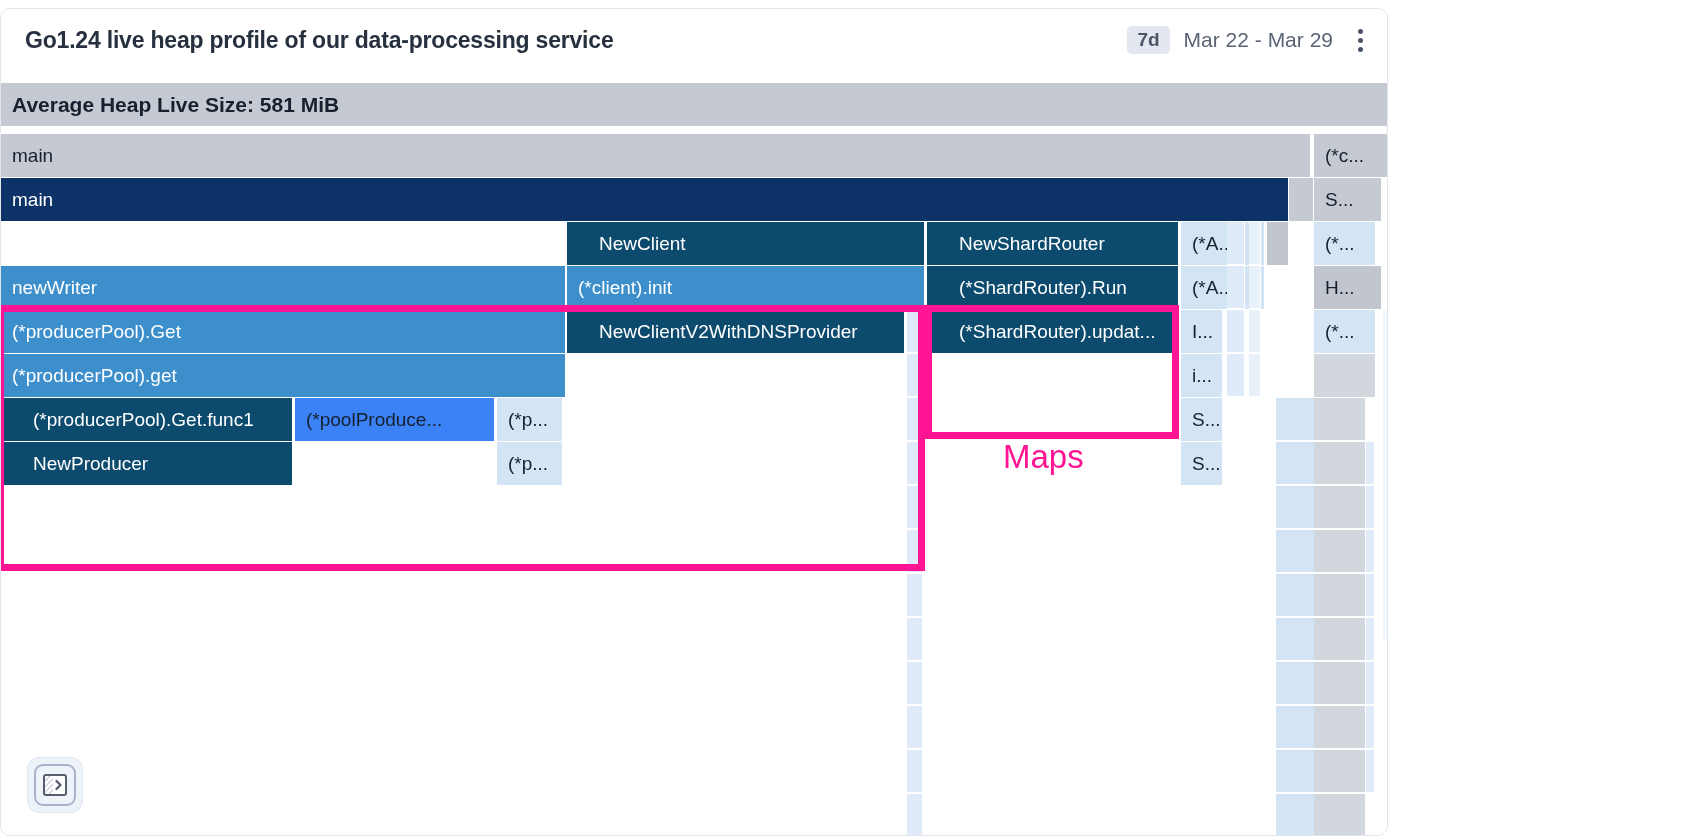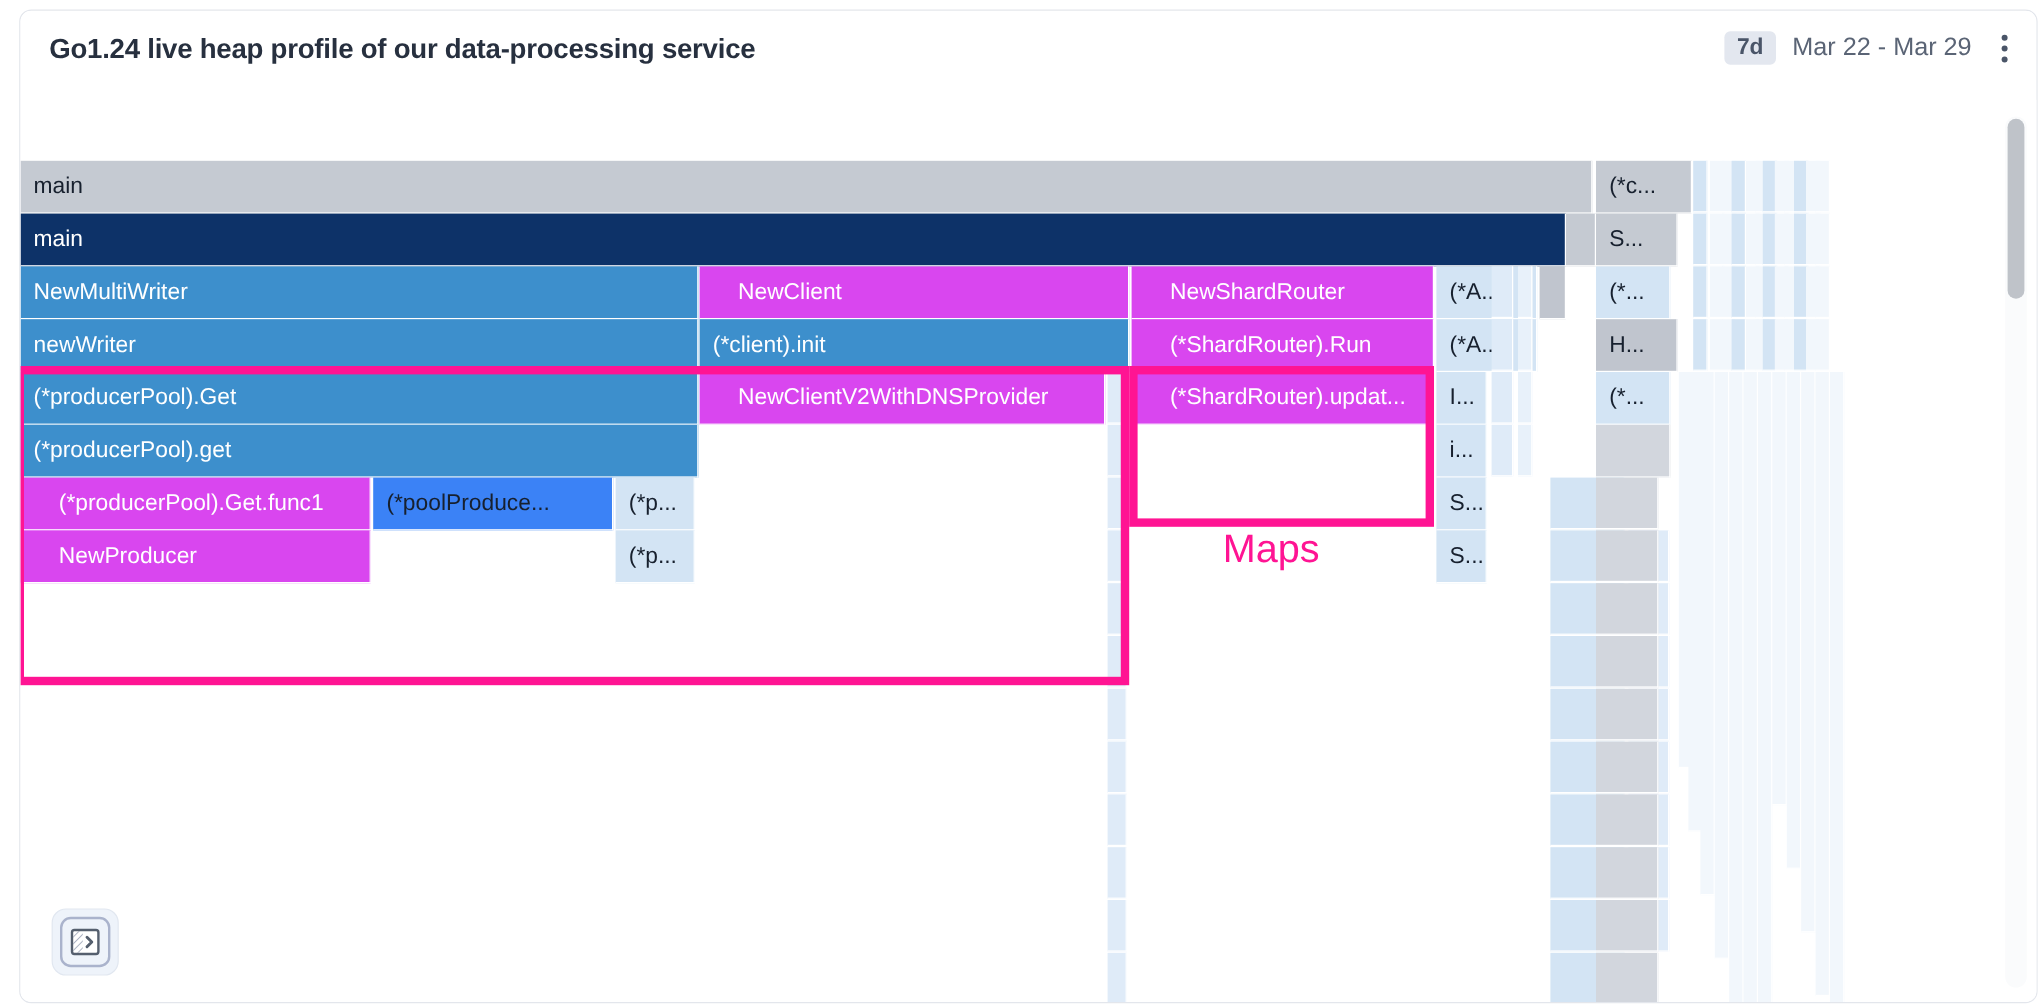--- a/index.html
+++ b/index.html
@@ -7,22 +7,22 @@
   html, body {
     margin: 0; padding: 0;
     width: 1700px; height: 838px;
     background: #ffffff;
     font-family: "Liberation Sans", sans-serif;
     overflow: hidden;
   }
 
   #panel {
     position: absolute;
-    left: 16px; top: 8px;
-    width: 1682px; height: 828px;
+    left: 0; top: 8px;
+    width: 1388px; height: 828px;
     background: #ffffff;
     border: 1px solid #e3e6ec;
     border-radius: 10px;
     overflow: hidden;
   }
 
   
   #header {
     position: absolute; left: 0; top: 0;
     width: 100%; height: 74px;
@@ -81,21 +81,21 @@
     font-size: 19px;
     white-space: nowrap; overflow: hidden;
     border-right: 1px solid #ffffff;
     border-bottom: 1px solid #ffffff;
     cursor: pointer;
   }
   .c-total  { background: #c5cad2; color: #17202e; font-weight: bold; font-size: 21px; border-right:none;}
   .c-gray   { background: #c5cad2; color: #17202e; }
   .c-navy   { background: #0d3268; color: #ffffff; }
   .c-blue1  { background: #3d8fcc; color: #ffffff; }
-  .c-blue2  { background: #d946ef; color: #ffffff; padding-left: 32px; }
+  .c-blue2  { background: #0c4a6e; color: #ffffff; padding-left: 32px; }
   .c-blue3  { background: #3b82f6; color: #17202e; }
   .c-blue4  { background: #d3e4f4; color: #17202e; }
   .c-blue5  { background: #dfebf8; color: #17202e; }
   .c-pale   { background: #e8f1fa; color: #17202e; }
   .c-faint  { background: #f2f7fc; }
   .c-gray2  { background: #c0c5ce; color: #17202e; }
   .c-gray3  { background: #d2d6dd; }
 
   
   .anno-box {
@@ -160,33 +160,35 @@
         <span></span>
         <span></span>
         <span></span>
       </div>
     </div>
   </div>
 
   <div id="flame">
     <div id="flame-inner">
 
+      <div class="row" style="top:0px">
+        <div class="blk c-total" style="left:0px;width:1430px">Average Heap Live Size: 581 MiB</div>
+      </div>
 
       <div id="rows-host">
           <div class="row" style="top: 51px;">
             <div class="blk c-gray" style="left: 0px; width: 1310px;">main</div>
             <div class="blk c-gray" style="left: 1313px; width: 80px;">(*c...</div>
           </div>
           <div class="row" style="top: 95px;">
             <div class="blk c-navy" style="left: 0px; width: 1288px;">main</div>
             <div class="blk c-gray" style="left: 1288px; width: 25px;"></div>
             <div class="blk c-gray" style="left: 1313px; width: 68px;">S...</div>
           </div>
           <div class="row" style="top: 139px;">
-            <div class="blk c-blue1" style="left: 0px; width: 565px;">NewMultiWriter</div>
             <div class="blk c-blue2" style="left: 566px; width: 358px;">NewClient</div>
             <div class="blk c-blue2" style="left: 926px; width: 252px;">NewShardRouter</div>
             <div class="blk c-blue4" style="left: 1180px; width: 84px;">(*A...</div>
             <div class="blk c-gray2" style="left: 1266px; width: 22px;"></div>
             <div class="blk c-blue4" style="left: 1313px; width: 62px;">(*...</div>
           </div>
           <div class="row" style="top: 183px;">
             <div class="blk c-blue1" style="left: 0px; width: 565px; text-align: right;">newWriter</div>
             <div class="blk c-blue2" style="left: 926px; width: 252px;">(*ShardRouter).Run</div>
             <div class="blk c-blue1" style="left: 566px; width: 358px;">(*client).init</div>

